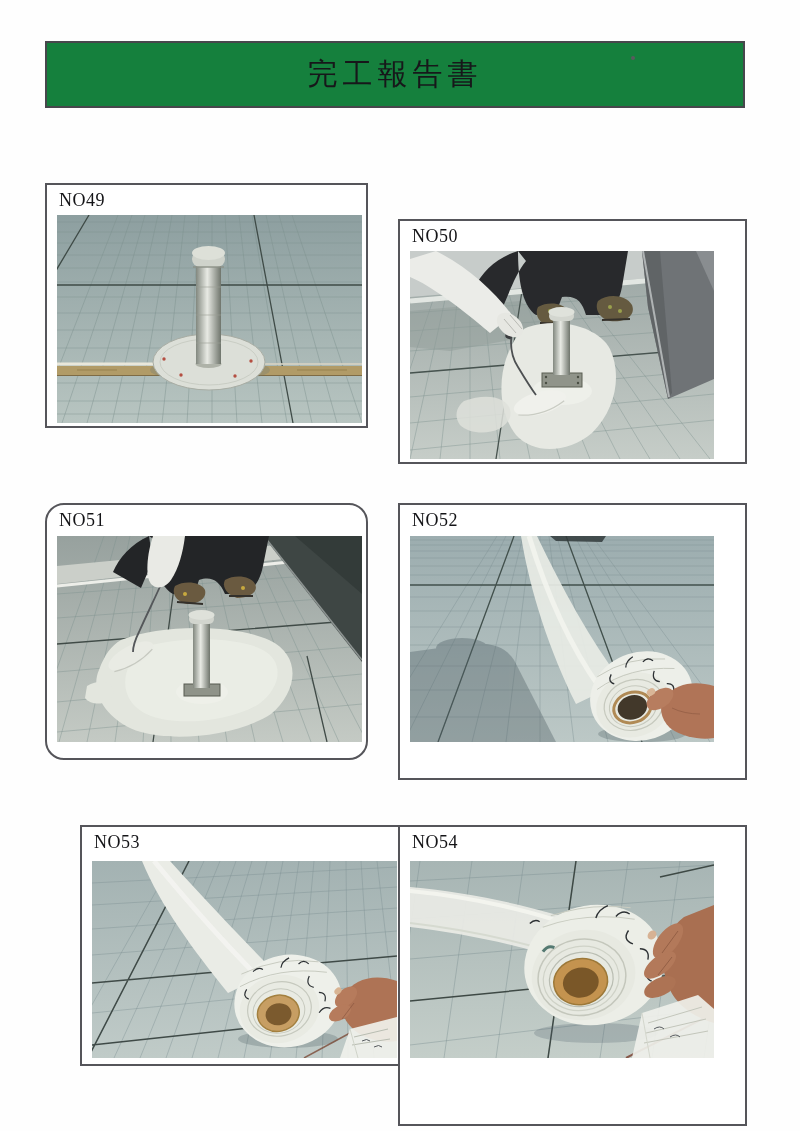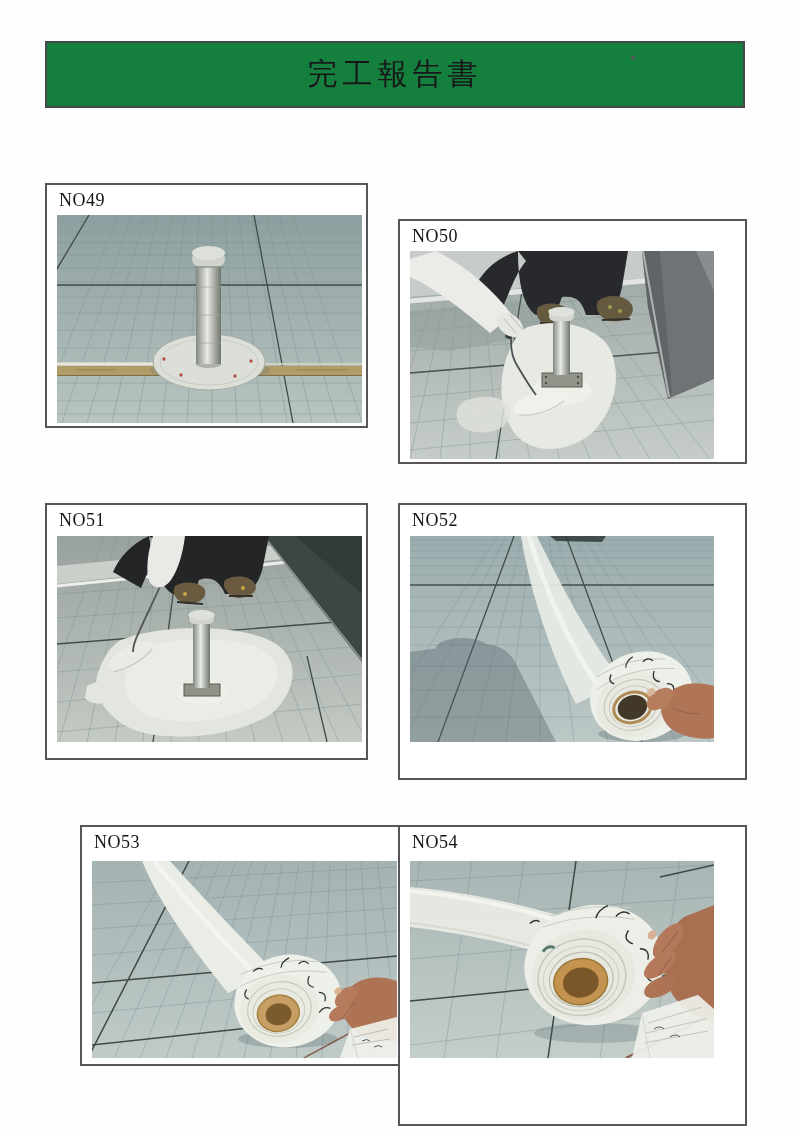--- a/index.html
+++ b/index.html
@@ -18,21 +18,21 @@
     position:absolute;border:2px solid #55555a;box-sizing:border-box;background:#fff;
   }
   .panel-label{
     position:absolute;left:12px;top:5px;font-size:18px;color:#141417;letter-spacing:.5px;
   }
   .photo{position:absolute;overflow:hidden;background:#b9c4c1;}
   .photo svg{display:block;width:100%;height:100%;}
   
   #p1{left:45px;top:183px;width:323px;height:245px;text-decoration:underline;}
   #p2{left:398px;top:183px;width:349px;height:245px;margin-top:36px;}
-  #p3{left:45px;top:503px;width:323px;height:257px;}
+  #p3{left:45px;top:503px;width:323px;height:257px;border-radius:19px;}
   #p4{left:398px;top:503px;width:349px;height:277px;}
   #p5{left:45px;top:825px;width:352px;height:241px;margin-left:35px;}
   #p6{left:398px;top:825px;width:349px;height:301px;}
   #p1 .photo{left:10px;top:30px;width:305px;height:208px;}
   #p2 .photo{left:10px;top:30px;width:304px;height:208px;}
   #p3 .photo{left:10px;top:31px;width:305px;height:206px;}
   #p4 .photo{left:10px;top:31px;width:304px;height:206px;}
   #p5 .photo{left:10px;top:34px;width:305px;height:197px;}
   #p6 .photo{left:10px;top:34px;width:304px;height:197px;}
 </style>

